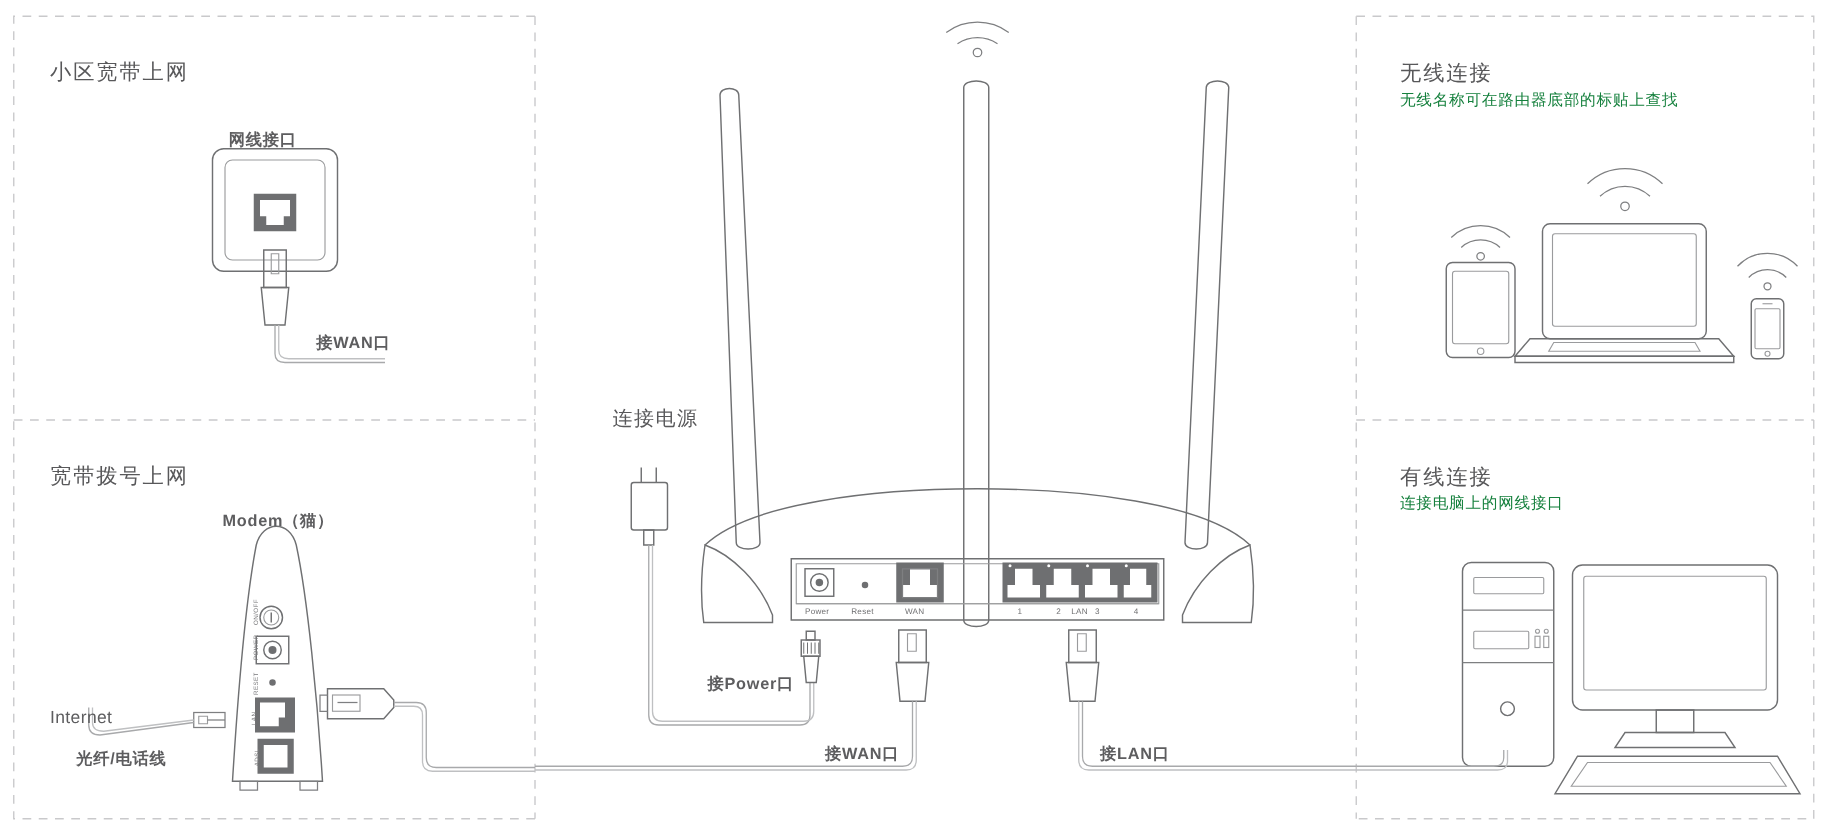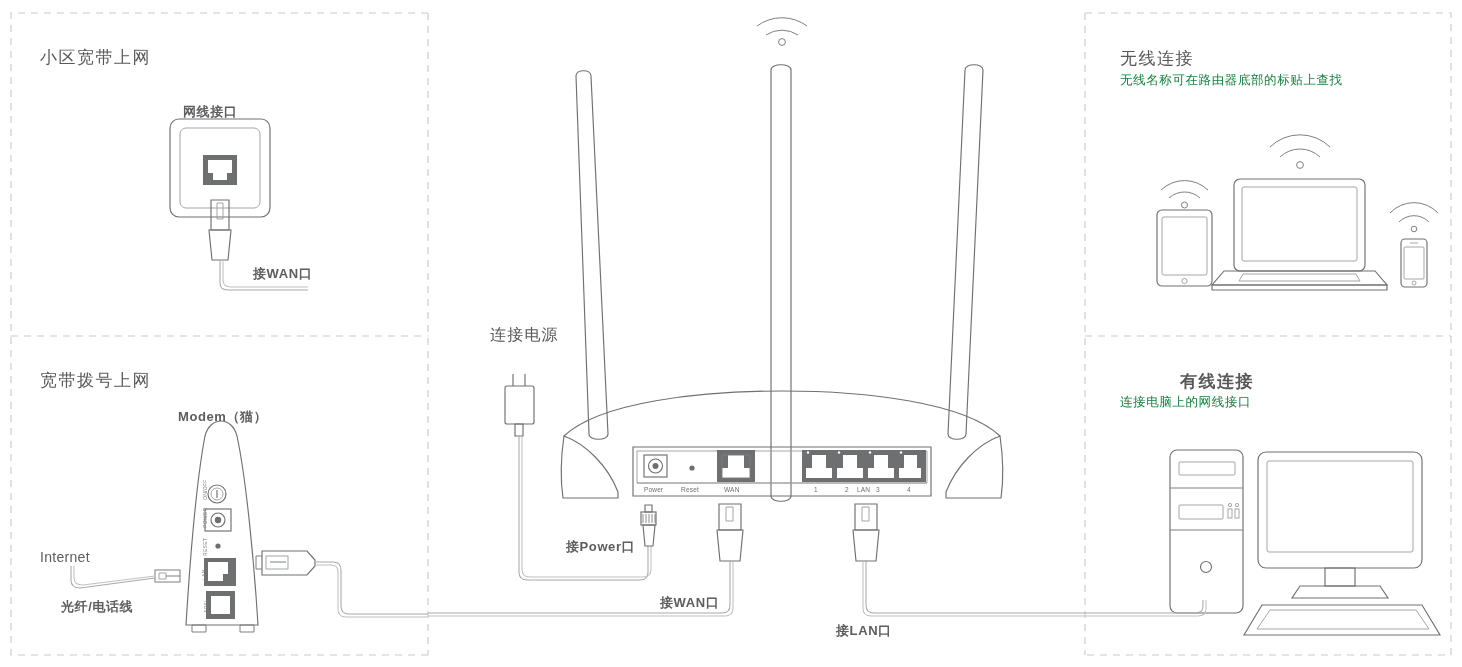--- a/index.html
+++ b/index.html
@@ -275,42 +275,42 @@
       <path class="cab2" d="M1085 616 L1198 616 Q1206 616 1206 609 L1206 600"></path>
     </g>
   </svg>
 
   <div class="txt panel-title" style="left:40px;top:46px;text-align:right;">小区宽带上网</div>
   <div class="txt lbl" style="left:183px;top:103px;">网线接口</div>
   <div class="txt lbl" style="left:253px;top:265px;">接WAN口</div>
 
   <div class="txt panel-title" style="left:40px;top:369px;">宽带拨号上网</div>
   <div class="txt lbl" style="left:178px;top:408px;">Modem（猫）</div>
-  <div class="txt lbl-en" style="left:40px;top:549px;">Internet</div>
+  <div class="txt lbl-en" style="left:40px;top:565px;">Internet</div>
   <div class="txt lbl" style="left:61px;top:598px;">光纤/电话线</div>
 
   <div class="vlbl" style="left:202px;top:500px;">ON/OFF</div>
   <div class="vlbl" style="left:202px;top:528px;">POWER</div>
   <div class="vlbl" style="left:202px;top:556px;">RESET</div>
   <div class="vlbl" style="left:201px;top:580px;">LAN</div>
   <div class="vlbl" style="left:203px;top:613px;">ADSL</div>
 
   <div class="txt lbl-big" style="left:490px;top:325px;">连接电源</div>
   <div class="txt lbl" style="left:566px;top:538px;text-align:right;">接Power口</div>
   <div class="txt lbl" style="left:660px;top:594px;">接WAN口</div>
-  <div class="txt lbl" style="left:836px;top:594px;margin-top:28px;">接LAN口</div>
+  <div class="txt lbl" style="left:880px;top:594px;">接LAN口</div>
 
   <div class="port-lbl" style="left:644px;top:486px;">Power</div>
   <div class="port-lbl" style="left:681px;top:486px;">Reset</div>
   <div class="port-lbl" style="left:724px;top:486px;">WAN</div>
   <div class="port-lbl" style="left:814px;top:486px;">1</div>
   <div class="port-lbl" style="left:845px;top:486px;">2</div>
   <div class="port-lbl" style="left:857px;top:486px;">LAN</div>
   <div class="port-lbl" style="left:876px;top:486px;">3</div>
   <div class="port-lbl" style="left:907px;top:486px;">4</div>
 
   <div class="txt panel-title" style="left:1120px;top:47px;">无线连接</div>
   <div class="txt panel-sub" style="left:1120px;top:72px;">无线名称可在路由器底部的标贴上查找</div>
 
-  <div class="txt panel-title" style="left:1180px;top:370px;font-weight:bold;">有线连接</div>
+  <div class="txt panel-title" style="left:1120px;top:370px;">有线连接</div>
   <div class="txt panel-sub" style="left:1120px;top:394px;">连接电脑上的网线接口</div>
 
 </div>
 
 </body></html>

